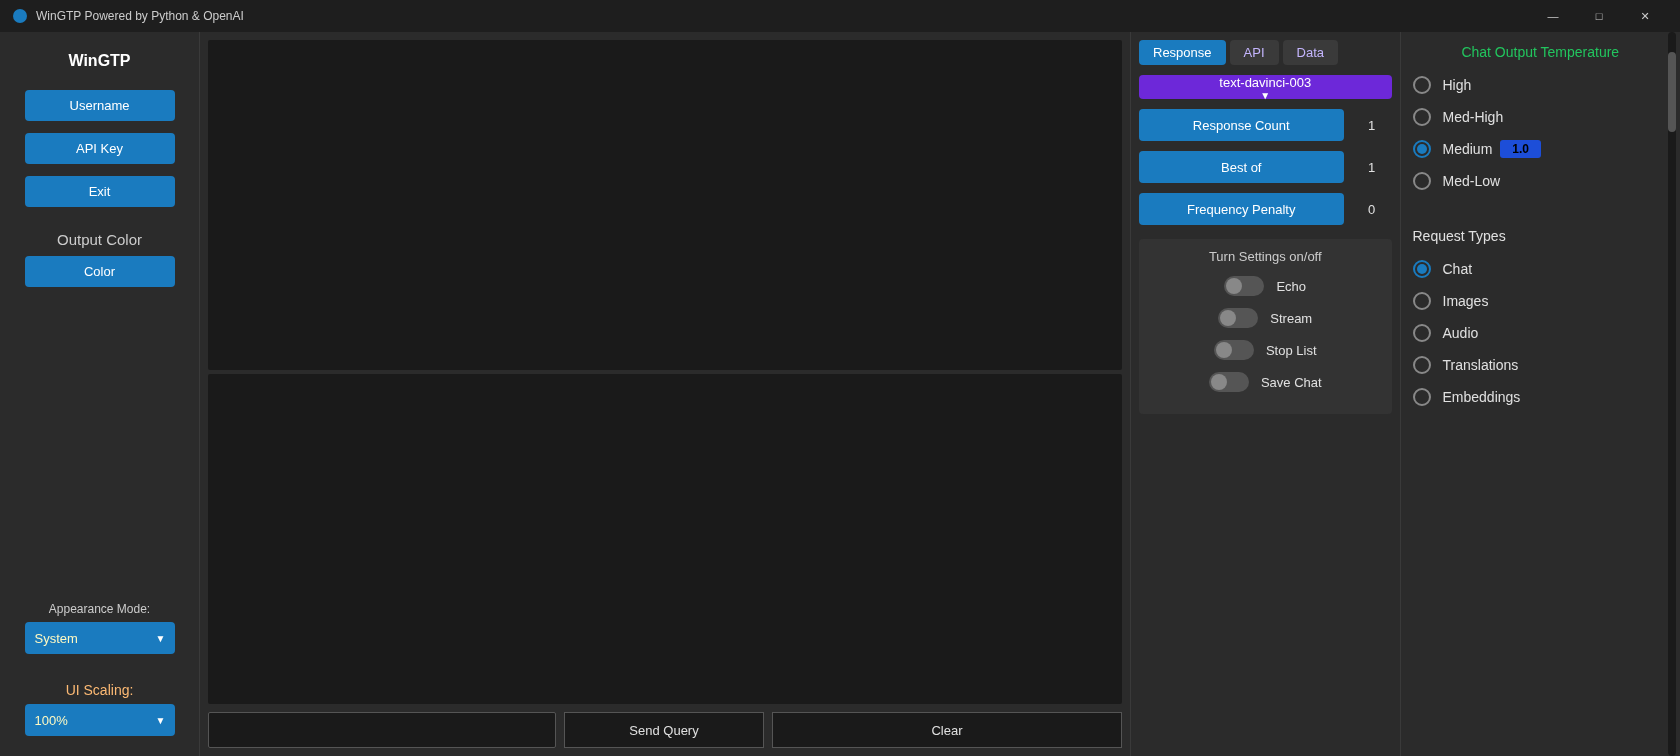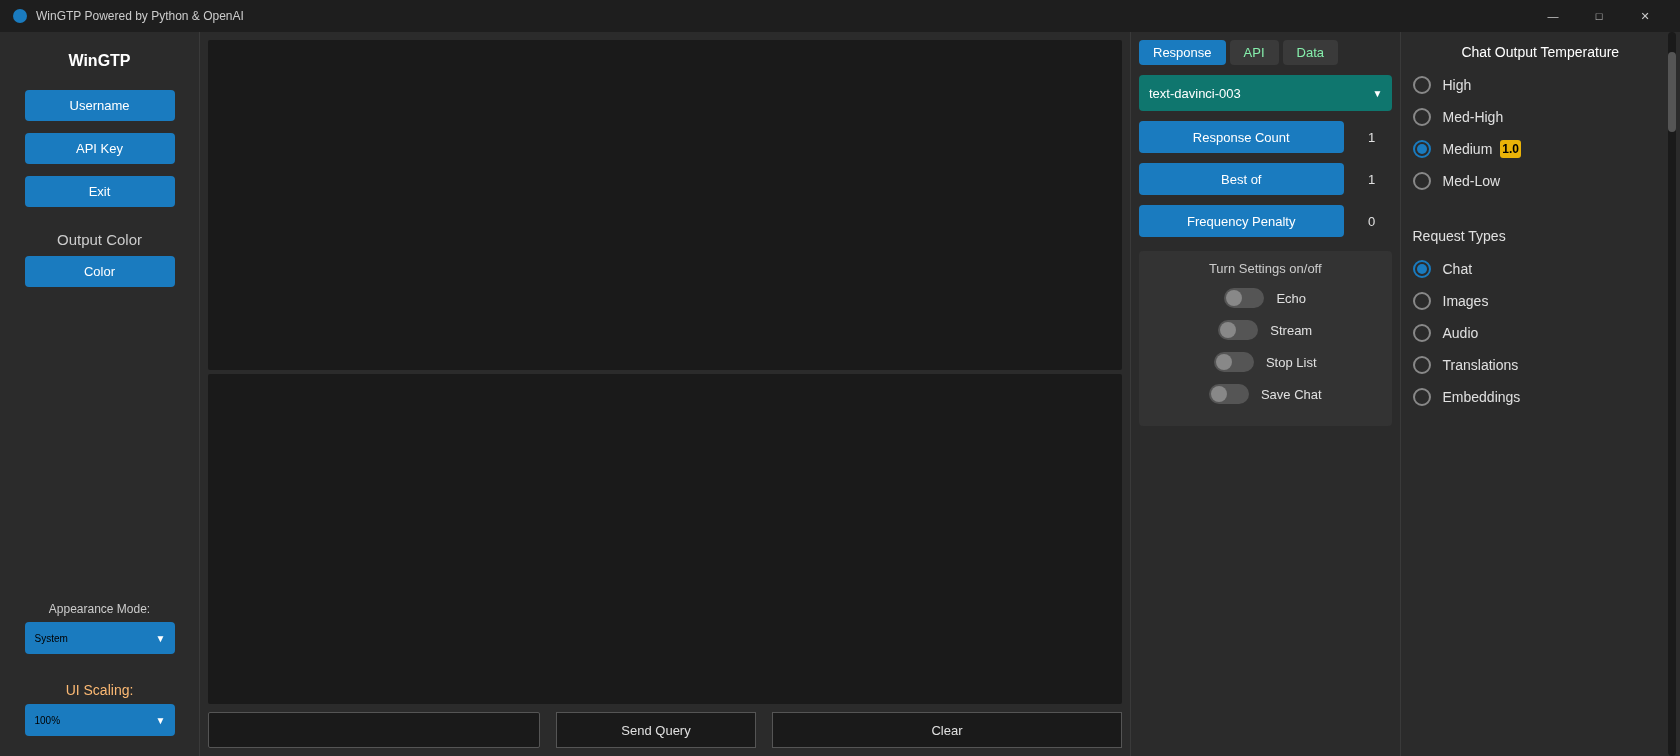--- a/index.html
+++ b/index.html
@@ -112,22 +112,22 @@
       align-items: center;
       background: #1a7bbf;
       border-radius: 4px;
       width: 150px;
       height: 32px;
       cursor: pointer;
     }
     .dropdown-value {
       flex: 1;
       padding: 0 10px;
-      color: #000000;
-      font-size: 10px;
+      color: #fef9c3;
+      font-size: 13px;
     }
     .dropdown-arrow {
       width: 28px;
       height: 32px;
       display: flex;
       align-items: center;
       justify-content: center;
       color: #ffffff;
       font-size: 10px;
     }
@@ -154,21 +154,21 @@
       border-radius: 2px;
     }
     .input-area {
       background: #1a1a1a;
       margin: 4px 8px 0 8px;
       height: 288px;
       border-radius: 2px;
     }
     .bottom-bar {
       display: flex;
-      gap: 8px;
+      gap: 0;
       padding: 4px 8px;
       height: 52px;
       align-items: center;
     }
     .query-input {
       flex: 1;
       background: #1a1a1a;
       border: 1px solid #555;
       color: #e0e0e0;
       padding: 8px 10px;
@@ -226,31 +226,32 @@
     .tab {
       padding: 5px 14px;
       background: #1a7bbf;
       color: #ffffff;
       border-radius: 4px;
       cursor: pointer;
       font-size: 13px;
     }
     .tab.inactive {
       background: #3a3a3a;
-      color: #86efac;
+      color: #c4b5fd;
     }
 
     .model-selector {
       display: flex;
       align-items: center;
-      background: #0f766e;
-      border-radius: 4px;
-      height: 36px;
+      background: #6d28d9;
+      border-radius: 4px;
+      height: 24px;
       margin-bottom: 10px;
       cursor: pointer;
+      flex-direction: column;
     }
     .model-selector-value {
       flex: 1;
       padding: 0 10px;
       color: #ffffff;
       font-size: 13px;
     }
     .model-selector-arrow {
       width: 28px;
       display: flex;
@@ -332,21 +333,21 @@
     
     .temp-col {
       width: 280px;
       display: flex;
       flex-direction: column;
       padding: 12px;
       position: relative;
     }
     .temp-title {
       font-size: 14px;
-      color: #ffffff;
+      color: #22c55e;
       margin-bottom: 16px;
       text-align: center;
     }
 
     .radio-row {
       display: flex;
       align-items: center;
       margin-bottom: 14px;
     }
     .radio-circle {
@@ -370,25 +371,25 @@
       background: #1a7bbf;
       border-radius: 50%;
     }
     .radio-label {
       margin-left: 12px;
       font-size: 14px;
       color: #e0e0e0;
     }
     .radio-badge {
       margin-left: 8px;
-      background: #eab308;
+      background: #1d4ed8;
       color: #000;
       font-size: 12px;
       font-weight: bold;
-      padding: 2px 2px;
+      padding: 2px 12px;
       border-radius: 3px;
     }
 
     .temp-scrollbar {
       position: absolute;
       right: 4px;
       top: 0;
       bottom: 0;
       width: 8px;
       background: #1a1a1a;

